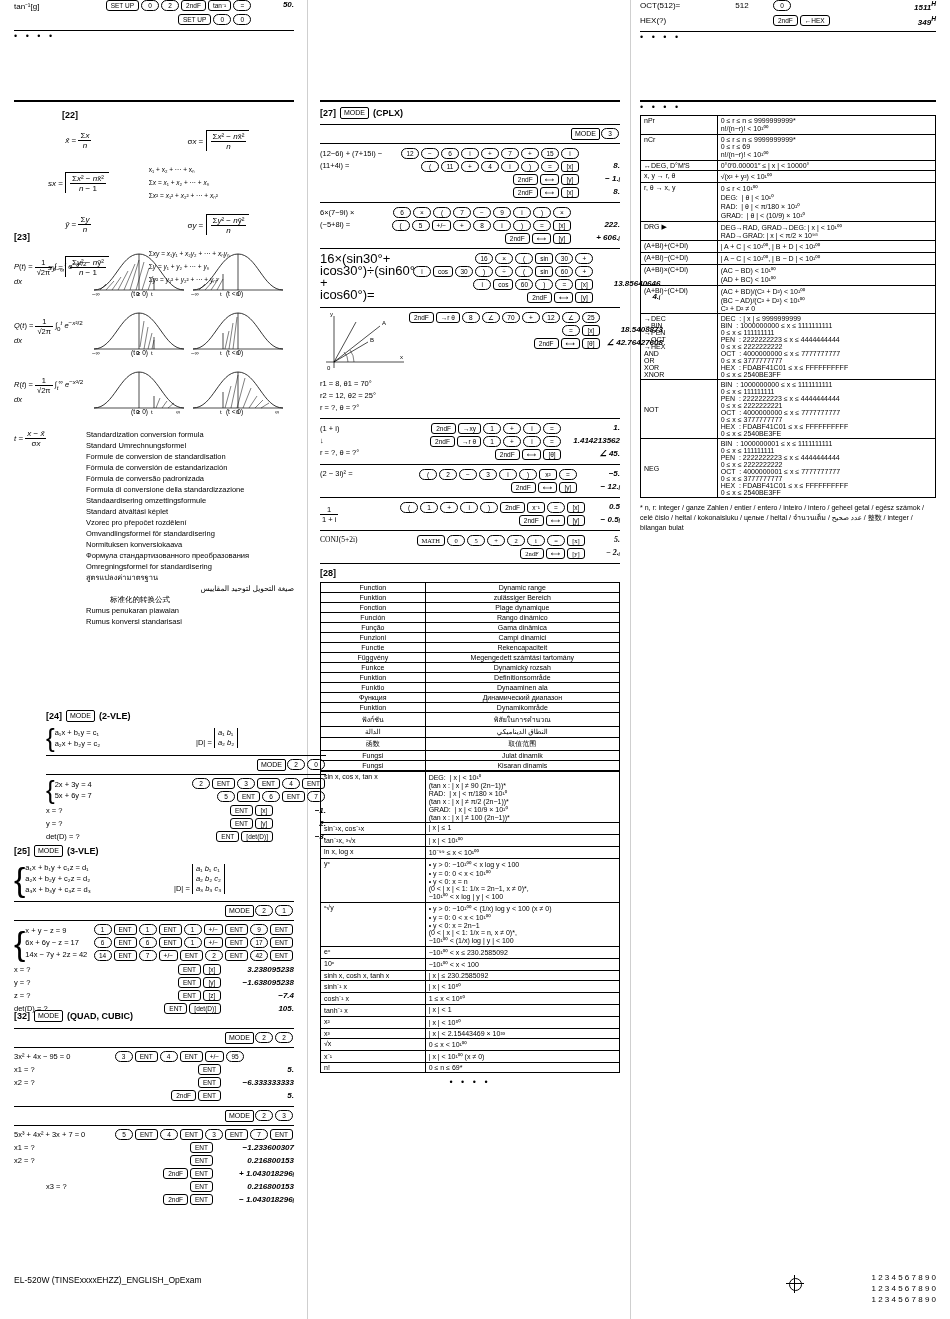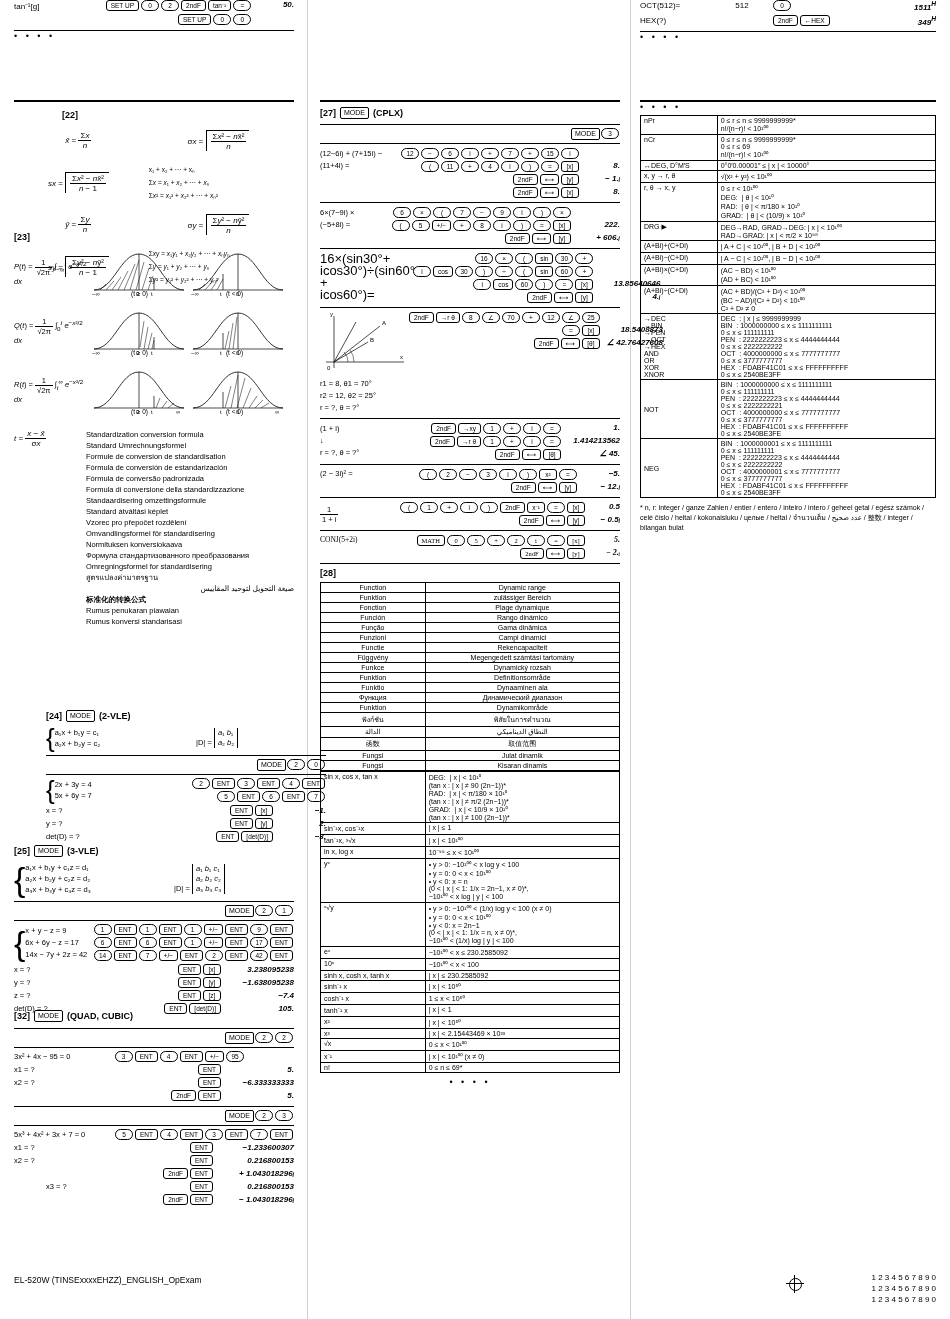--- a/index.html
+++ b/index.html
@@ -307,21 +307,21 @@
         <div>Formula di conversione della standardizzazione</div>
         <div>Standaardisering omzettingsformule</div>
         <div>Standard átváltási képlet</div>
         <div>Vzorec pro přepočet rozdělení</div>
         <div>Omvandlingsformel för standardisering</div>
         <div>Normituksen konversiokaava</div>
         <div>Формула стандартизованного преобразования</div>
         <div>Omregningsformel for standardisering</div>
         <div>สูตรแปลงค่ามาตรฐาน</div>
         <div style="text-align:right;">صيغة التحويل لتوحيد المقاييس</div>
-        <div style="font-weight:bold;">标准化的转换公式</div>
+        <div style="font-weight:normal;margin-left:24px;">标准化的转换公式</div>
         <div>Rumus penukaran piawaian</div>
         <div>Rumus konversi standarisasi</div>
       </div>
     </div>
   </div>
 
   <div class="col c1" style="top:710px;margin-left:32px;">
     <div style="display:flex;align-items:center;gap:4px;">
       <span class="sec-title">[24]</span>
       <span class="mode-box">MODE</span>

